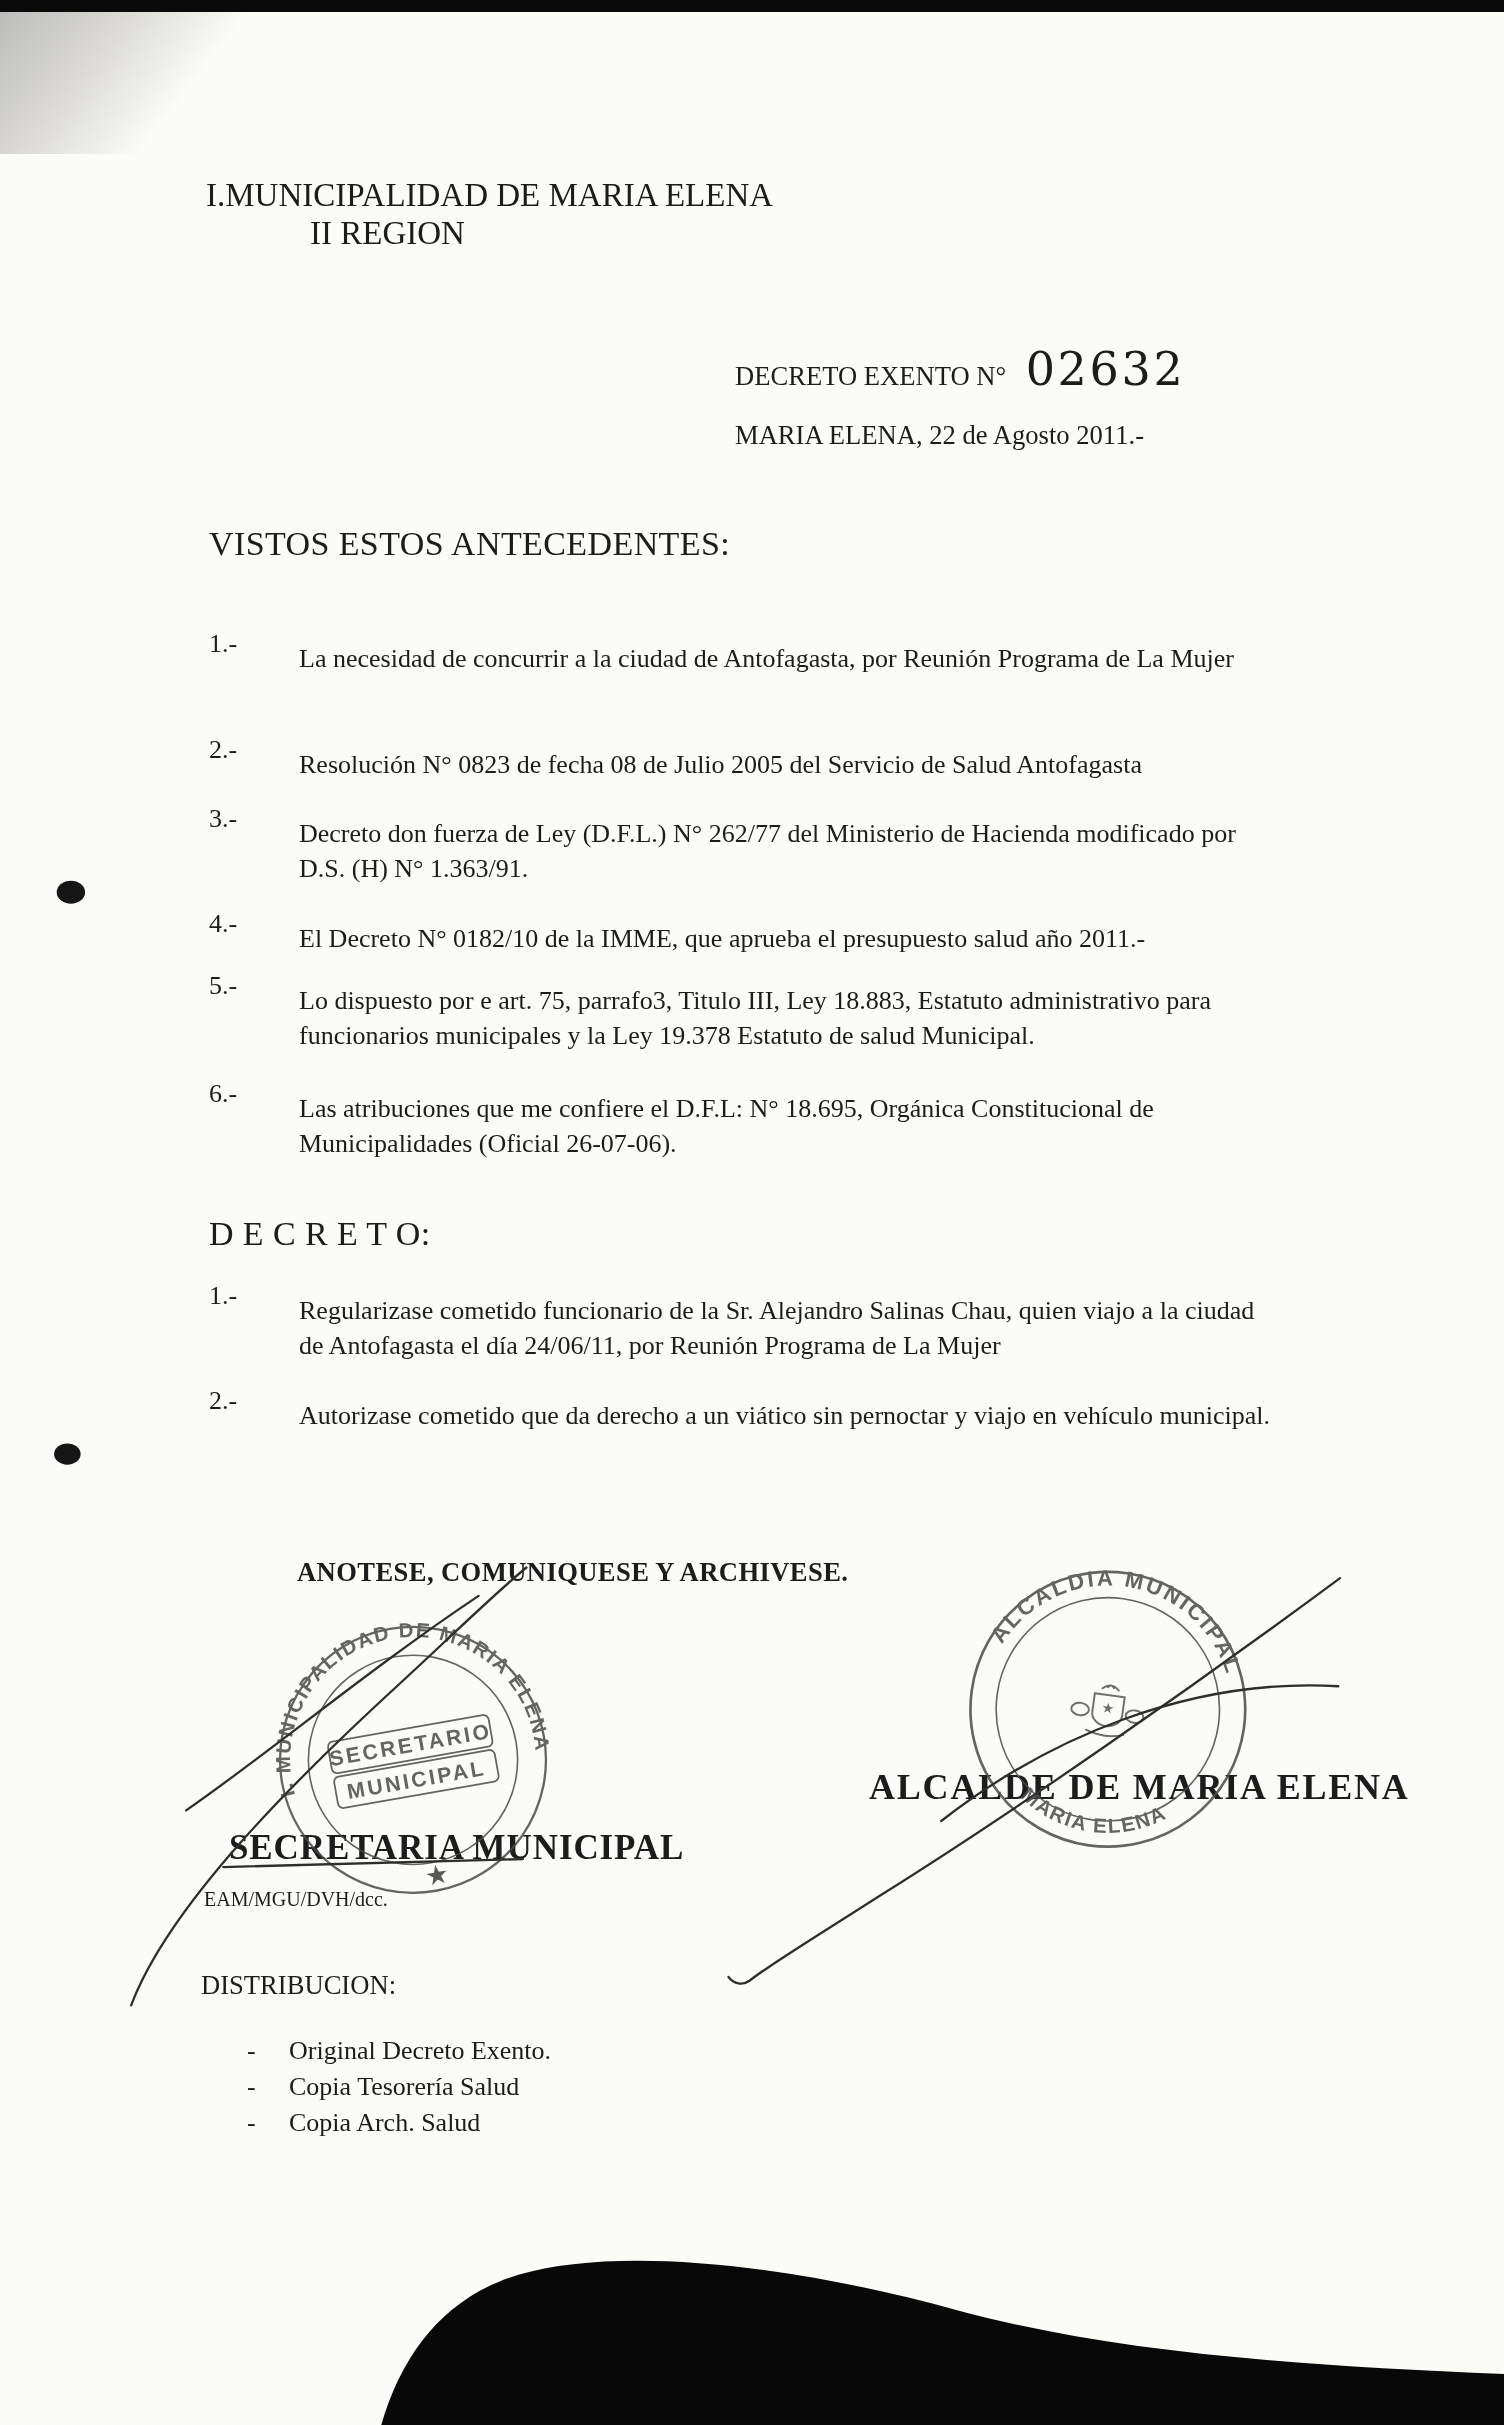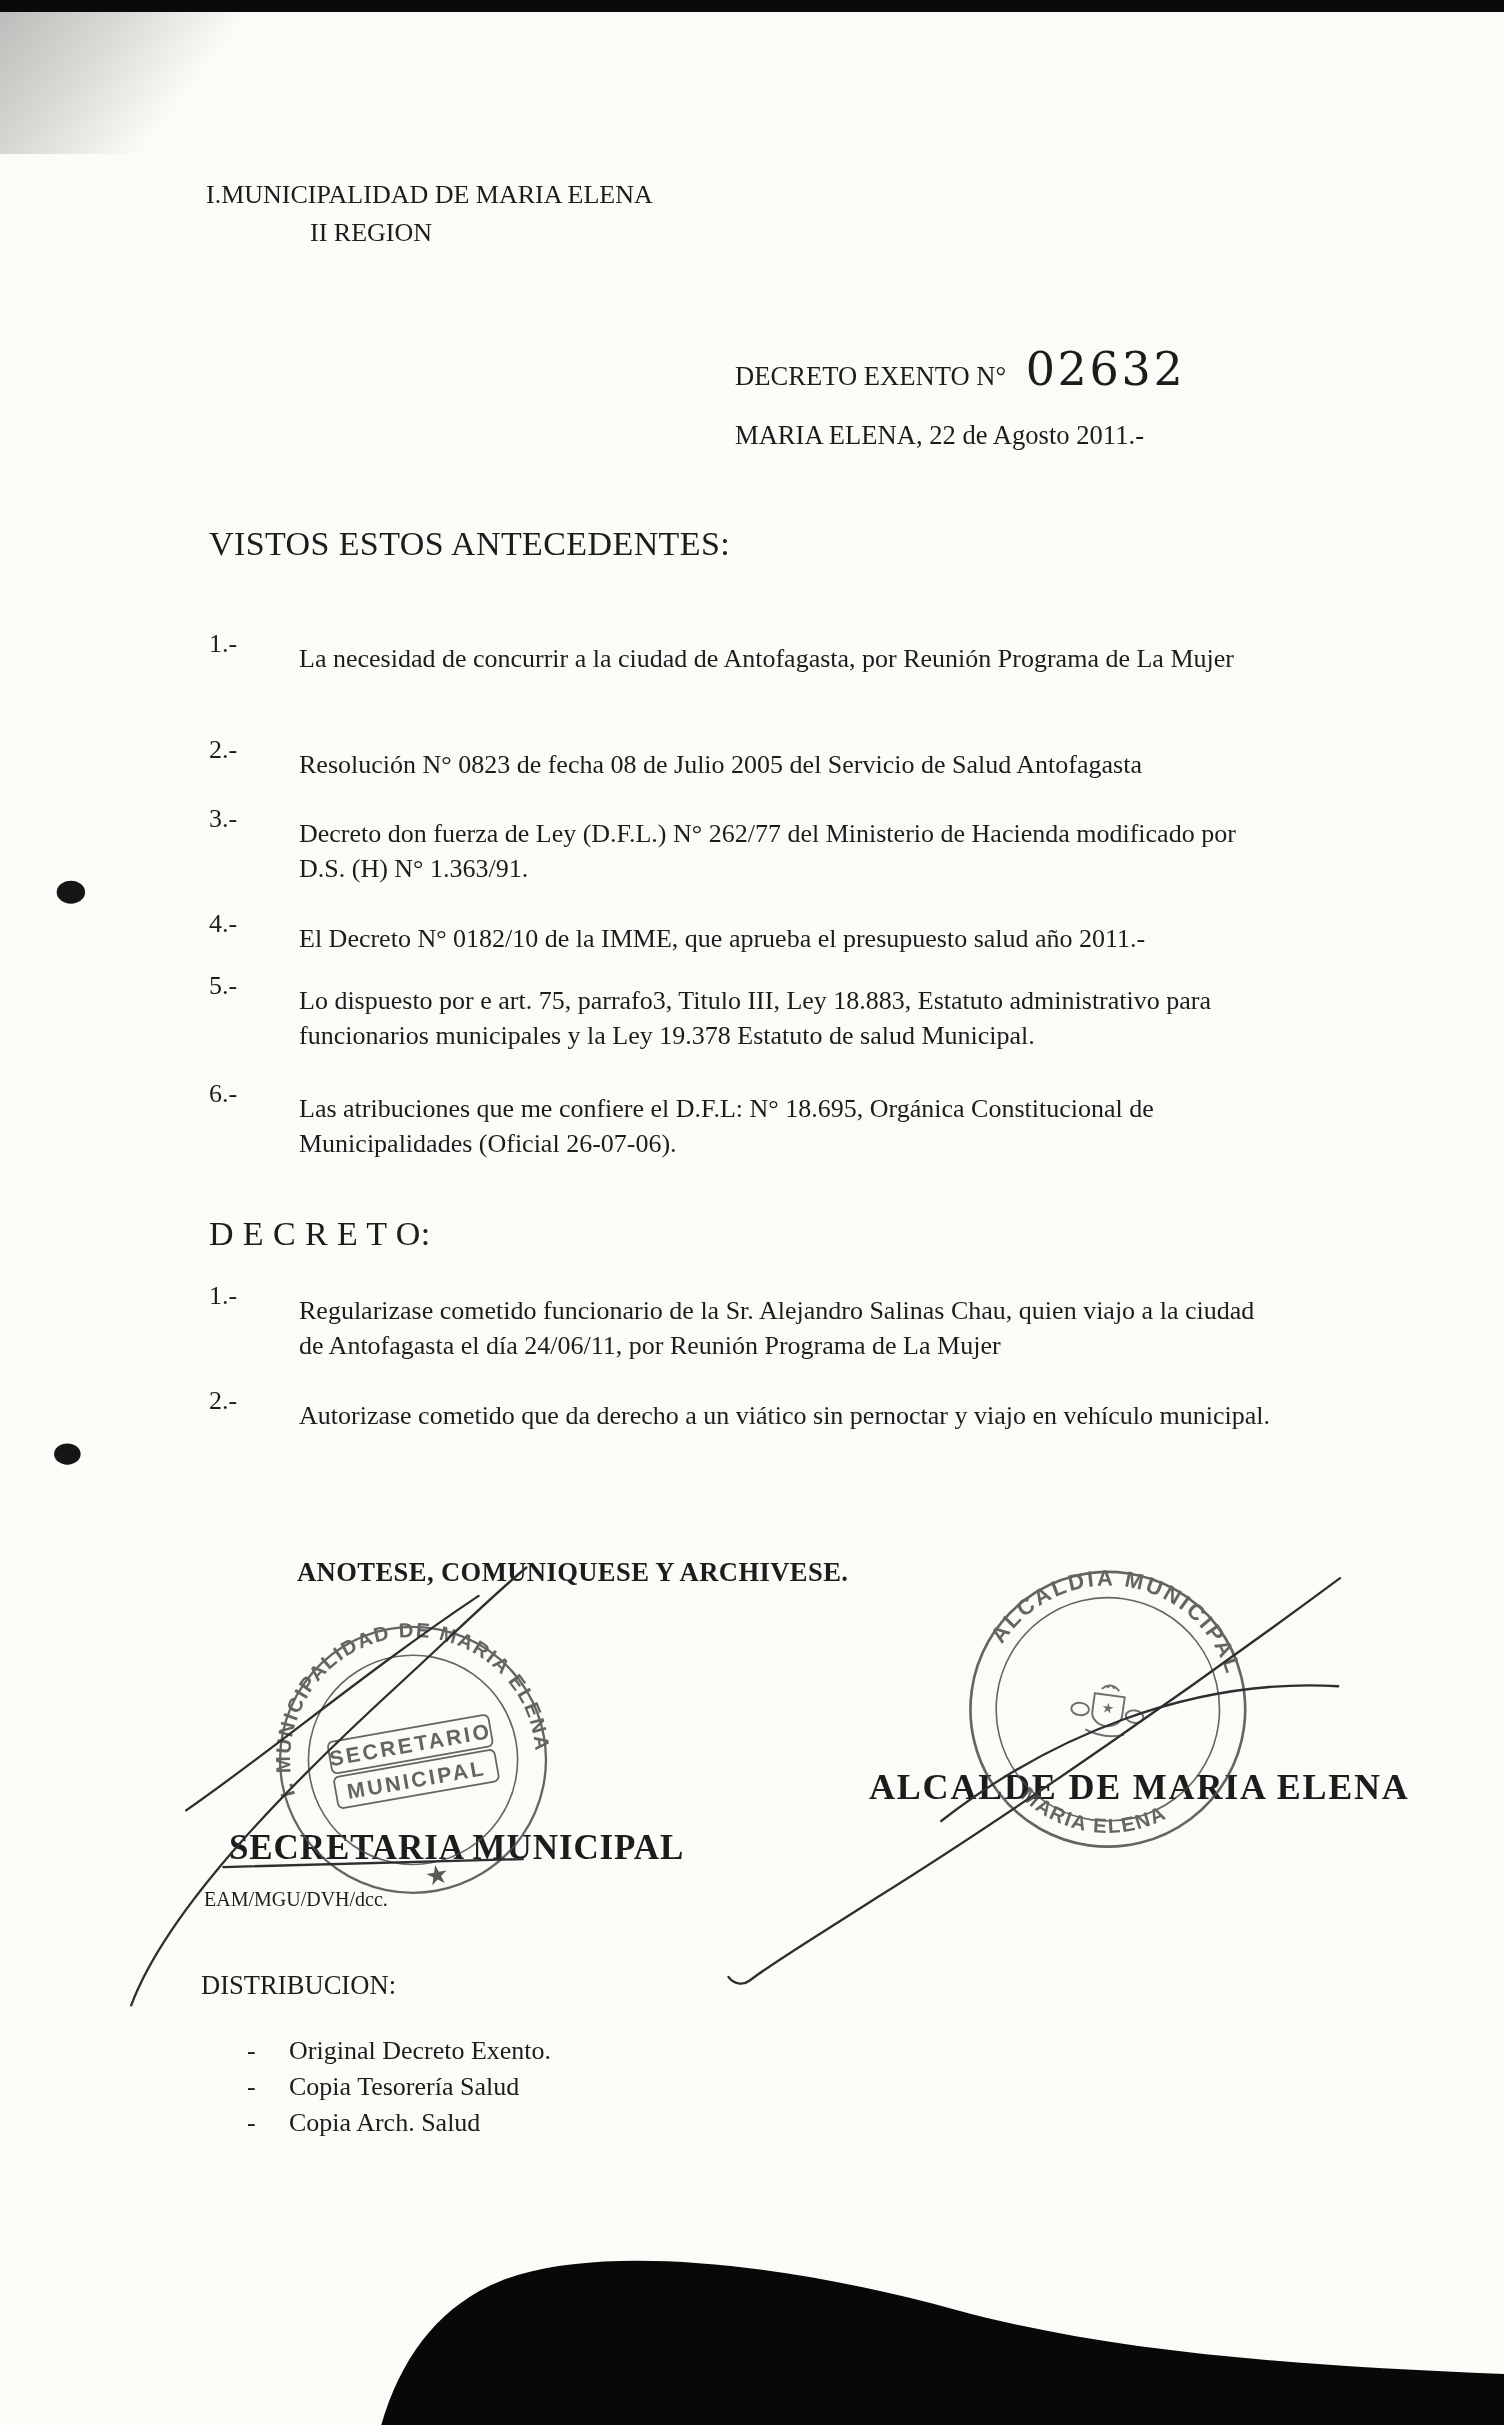--- a/index.html
+++ b/index.html
@@ -7,21 +7,21 @@
   .page {
     position:relative; width:1504px; height:2426px; margin:0 auto;
     background:#fbfbf8; overflow:hidden;
     font-family:"Liberation Serif", serif; color:#1c1c1c;
   }
   .scan-top-bar { position:absolute; left:0; top:0; width:100%; height:11.5px; background:#0a0a0a; }
   .scan-corner {
     position:absolute; left:0; top:11.5px; width:293px; height:142px;
     background:linear-gradient(128deg,#bcbcba 0%, #d9d8d5 30%, rgba(251,251,248,0) 62%);
   }
-  .letterhead { position:absolute; left:206px; top:176px; font-size:26px; line-height:38px; }
+  .letterhead { position:absolute; left:206px; top:176px; font-size:33px; line-height:38px; }
   .lh2 { margin-left:39px; }
   .lh3 { margin-left:104px; }
 
   .decree-line { position:absolute; left:735px; top:342px; display:flex; align-items:baseline; gap:19.5px; }
   .decree-label { font-size:26.6px; }
   .decree-num { font-size:46px; letter-spacing:2.7px; font-family:"DejaVu Serif", serif; }
   .place-date { position:absolute; left:735px; top:420px; font-size:26.6px; }
 
   .section-title { position:absolute; left:209px; font-size:34px; font-weight:normal; letter-spacing:0.4px; }
   .vistos-title { top:525px; }

